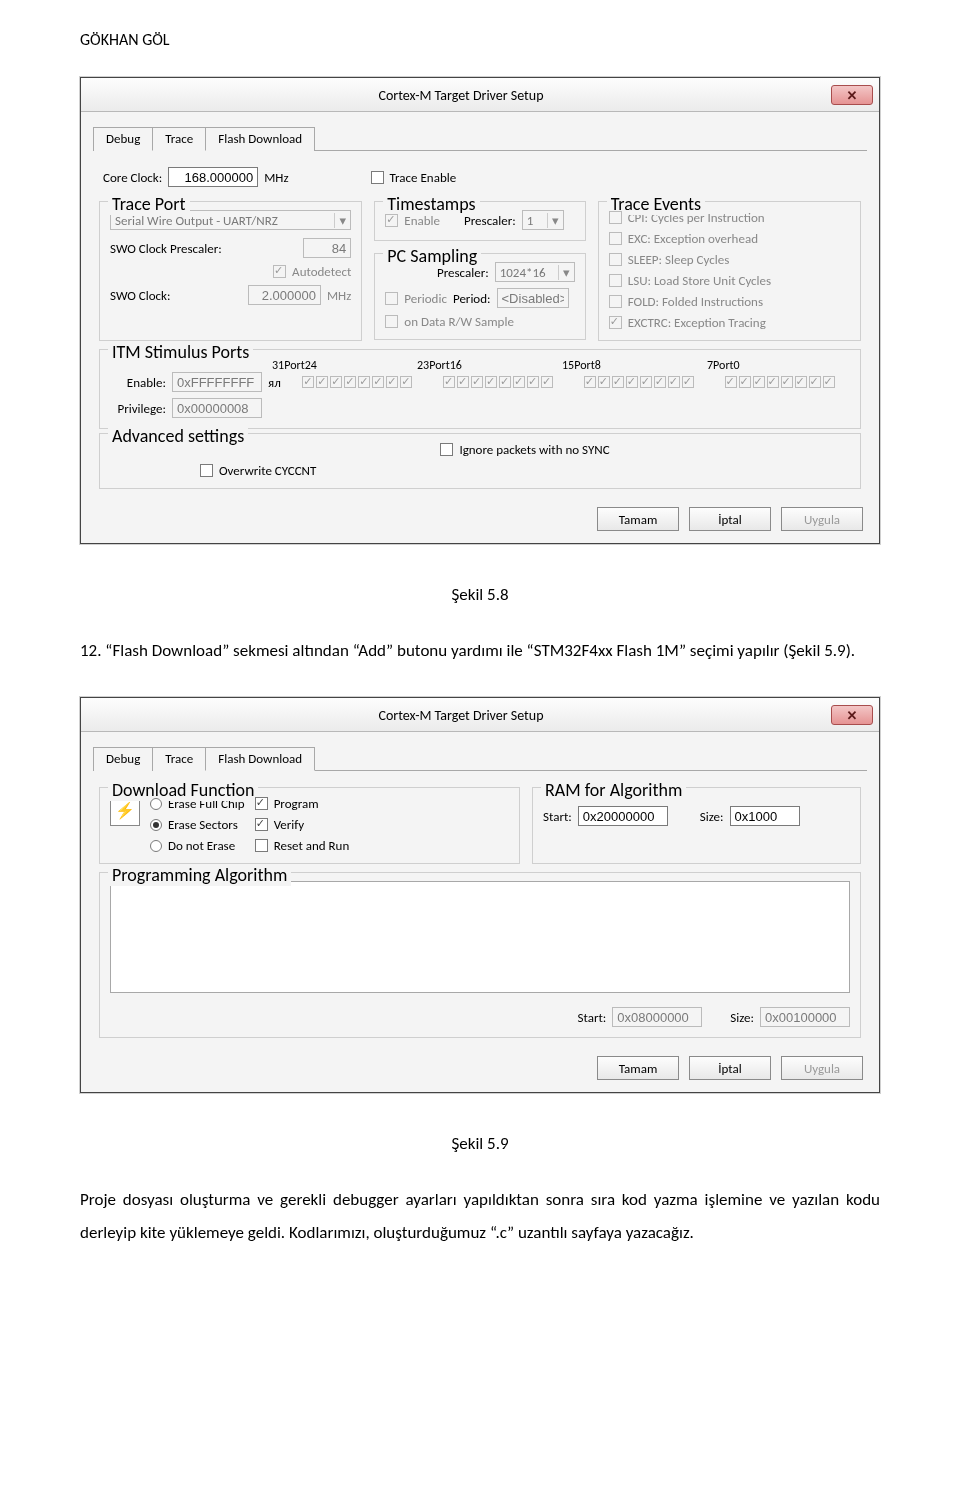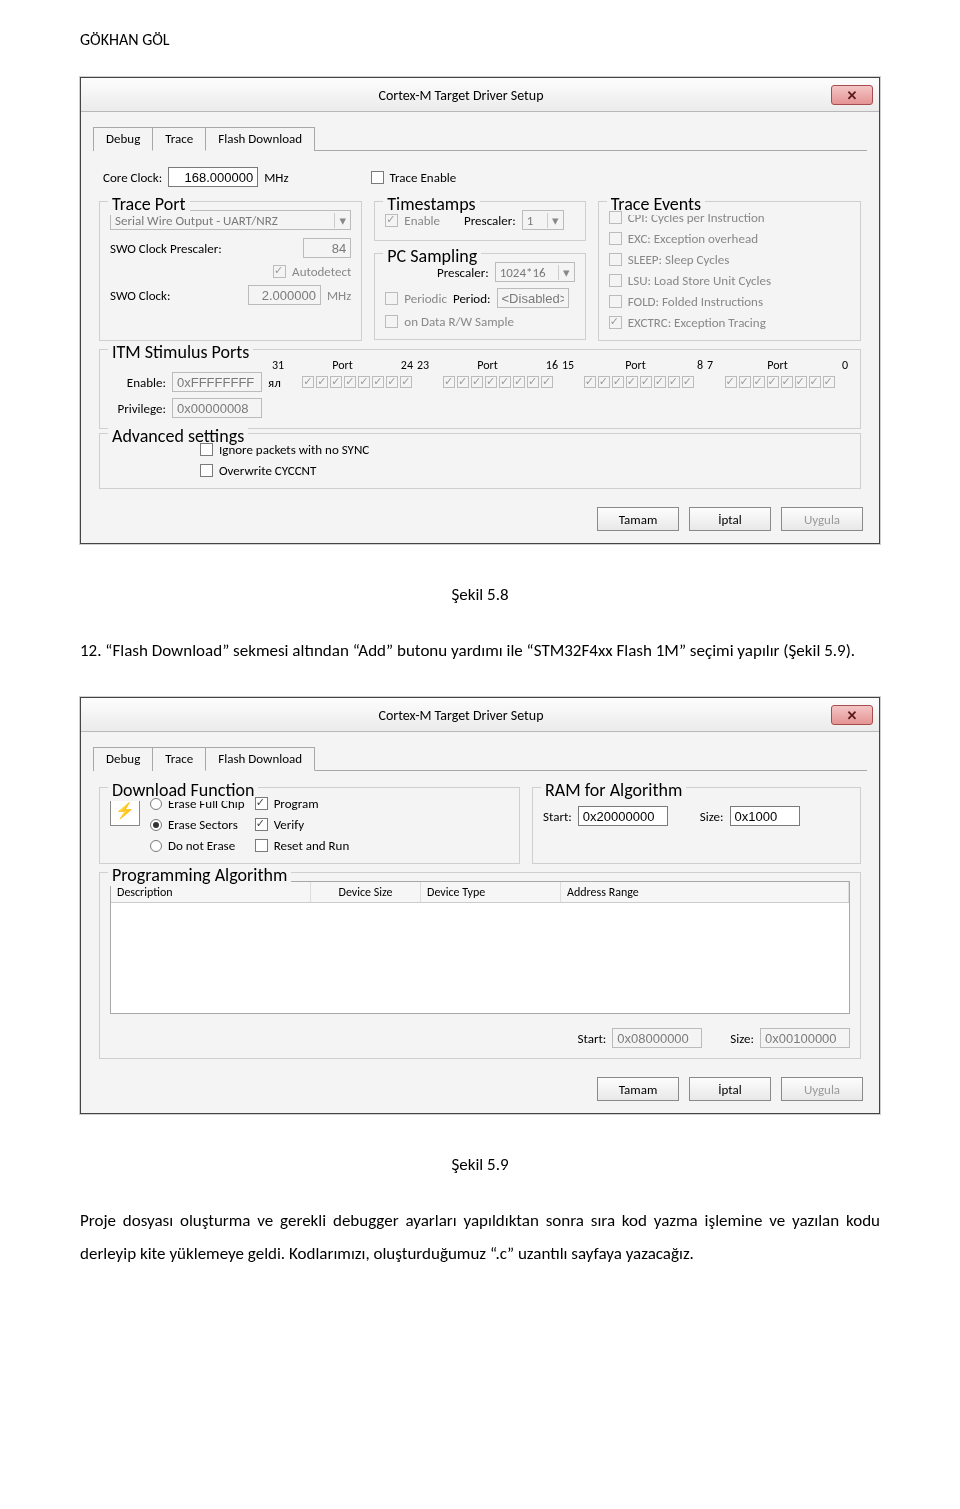--- a/index.html
+++ b/index.html
@@ -107,21 +107,21 @@
     display:flex; align-items:center;
     border:1px solid #bbb; background:#f4f4f4; height:20px;
     padding:0 0 0 4px; font-size:13px; color:#7a7a7a;
   }
   .combo .arrow { width:16px;text-align:center;border-left:1px solid #ccc;color:#888; }
 
   .three-col { display:flex; gap:4px; }
   .three-col > .fieldset { flex:1; }
 
   .port-head { display:flex; font-size:12px; }
-  .port-head .ph { flex:1; display:flex; justify-content:space-between; padding:0 2px; }
+  .port-head .ph { flex:1; display:flex; padding:0 2px; }
   .port-row-checks { display:flex; gap:2px; }
   .port-row-checks .chk { width:12px; height:12px; }
 
   .btn {
     min-width: 82px; height:24px;
     border:1px solid #8a8a8a;
     background:linear-gradient(#fdfdfd,#e8e8e8);
     font-size:13px;
     display:inline-flex; align-items:center; justify-content:center;
   }
@@ -339,21 +339,21 @@
           </div>
         </div>
         <div class="row">
           <span class="lbl" style="width:56px;text-align:right;">Privilege:</span>
           <input class="txt dis" style="width: 90px;" value="0x00000008">
         </div>
       </div>
 
       <div class="fieldset">
         <span class="legend">Advanced settings</span>
-        <div class="row" style="margin-left:90px;">
+        <div class="row" style="margin-left:90px;justify-content:center;">
             <span class="chk"></span>
             <span class="lbl">Ignore packets with no SYNC</span>
           </div>
         <div class="row" style="margin-left:90px;">
             <span class="chk"></span>
             <span class="lbl">Overwrite CYCCNT</span>
           </div>
       </div>
 
     </div>
@@ -427,26 +427,20 @@
             <span style="width:20px;"></span>
             <span class="lbl">Size:</span>
             <input class="txt" style="width: 70px;" value="0x1000">
           </div>
         </div>
       </div>
 
       <div class="fieldset">
         <span class="legend">Programming Algorithm</span>
         <div class="ptable">
-          <div class="thead">
-            <div class="col-desc">Description</div>
-            <div class="col-size">Device Size</div>
-            <div class="col-type">Device Type</div>
-            <div class="col-range">Address Range</div>
-          </div>
           <div style="height:110px;"></div>
         </div>
         <div class="row" style="justify-content:flex-end;margin-top:14px;">
           <span class="lbl">Start:</span>
           <input class="txt dis" style="width: 90px;" value="0x08000000">
           <span style="width:16px;"></span>
           <span class="lbl">Size:</span>
           <input class="txt dis" style="width: 90px;" value="0x00100000">
         </div>
       </div>

